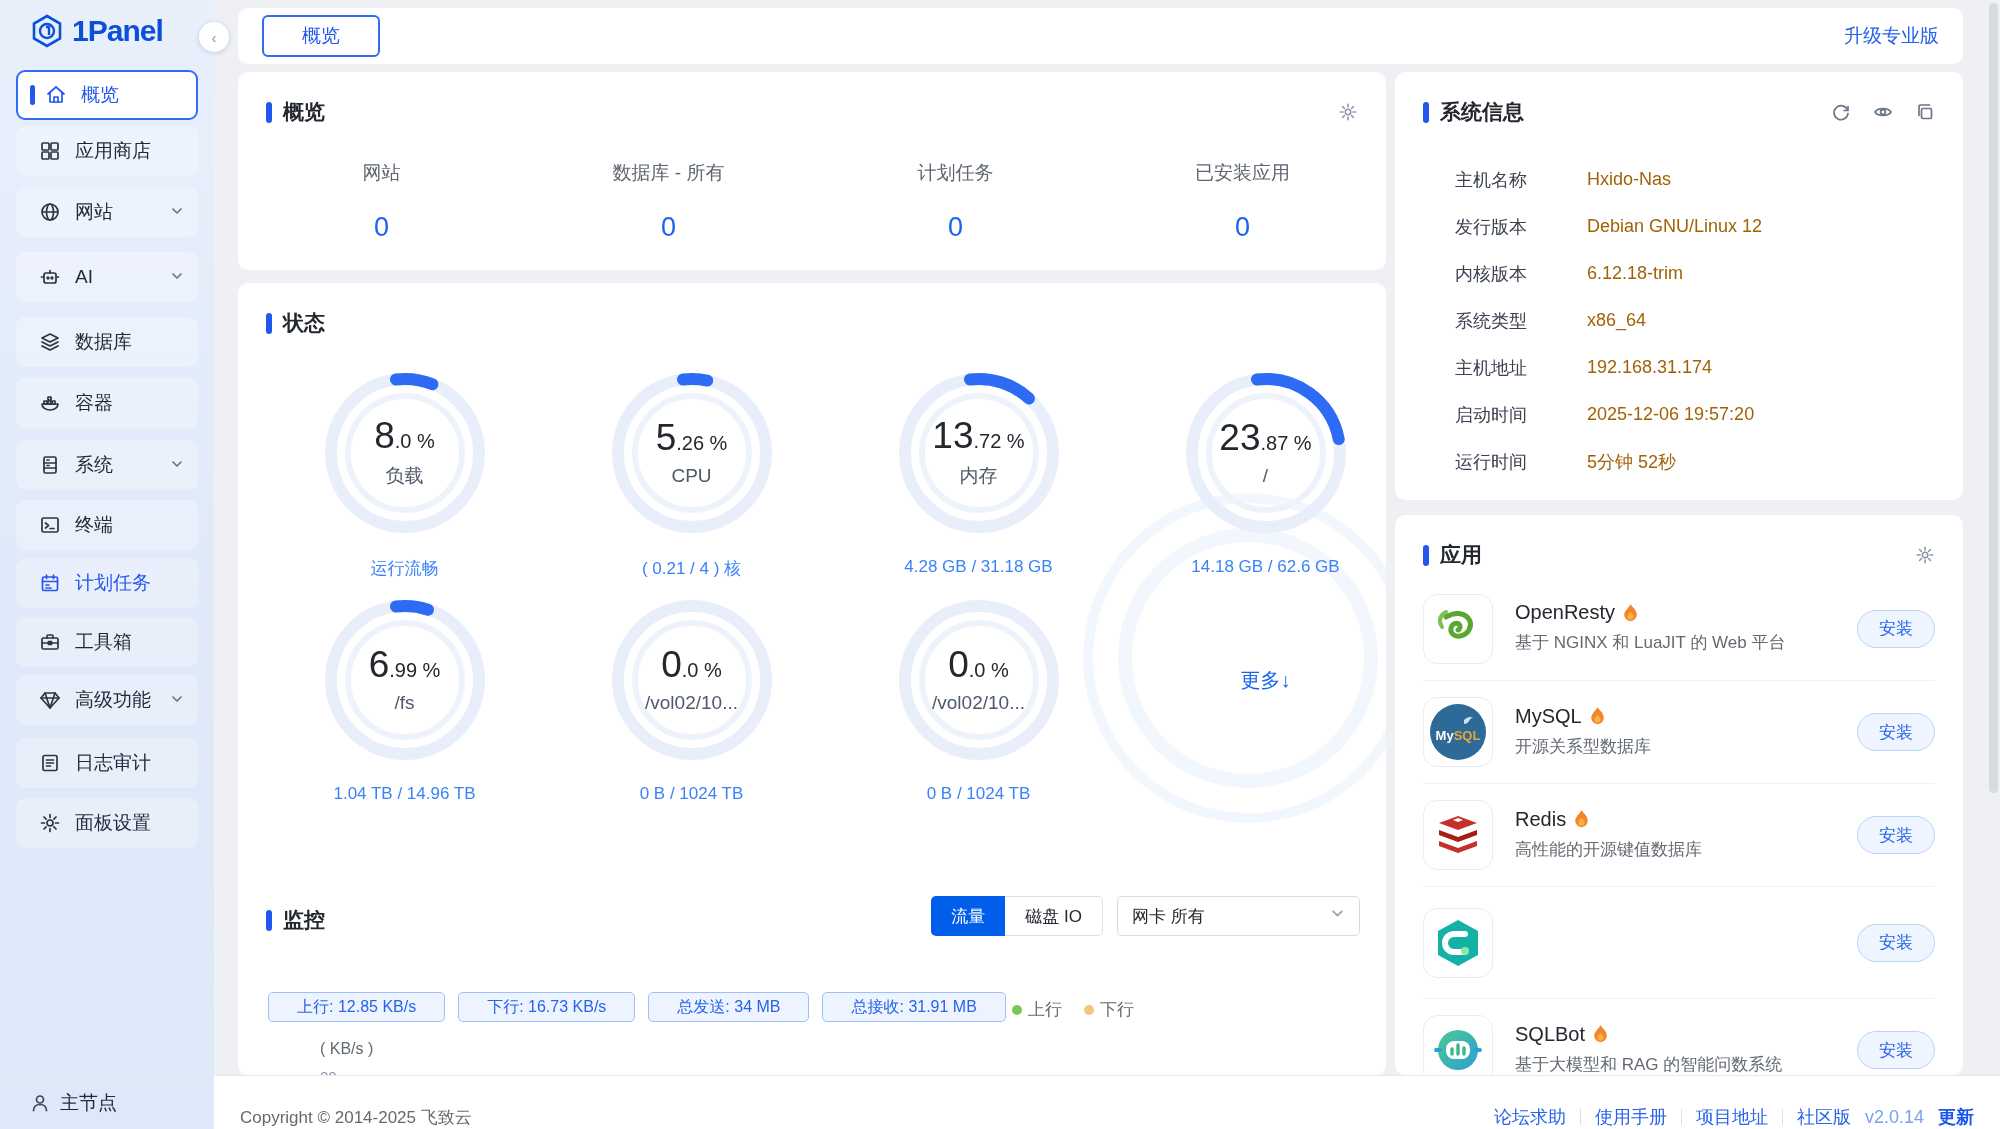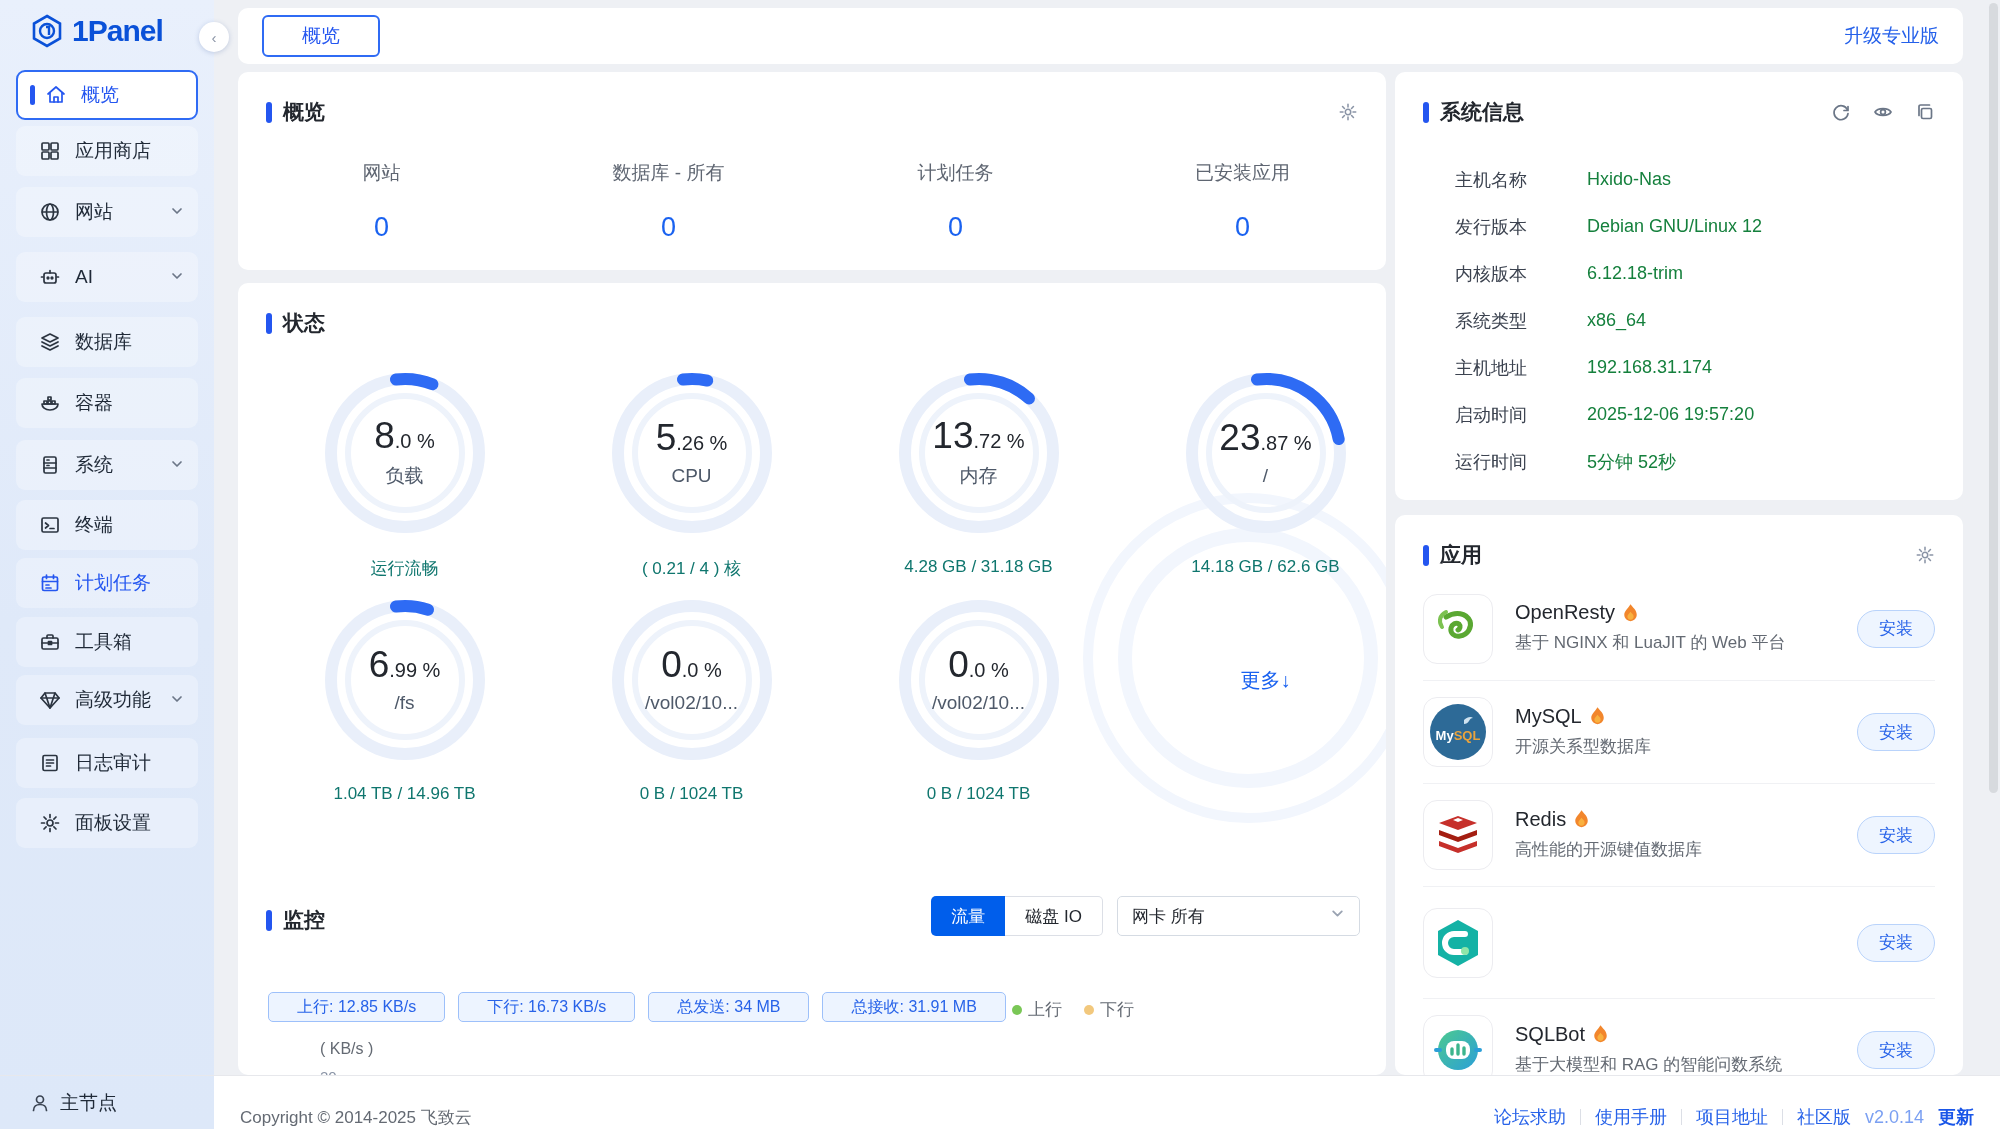--- a/index.html
+++ b/index.html
@@ -70,21 +70,21 @@
   .gauge-wrap { position:relative; width:164px; height:164px; margin:0 auto; }
   .gauge-wrap svg { position:absolute; inset:0; }
   .g-track { fill:none; stroke:#e9effa; stroke-width:12; }
   .g-inner { fill:none; stroke:#eef3fb; stroke-width:6; }
   .g-arc { fill:none; stroke:#2e6bf4; stroke-width:12; stroke-linecap:round; }
   .gauge-center { position:absolute; inset:0; display:flex; flex-direction:column; align-items:center; justify-content:center; }
   .g-num { color:#23272e; line-height:1; }
   .g-int { font-size:37px; }
   .g-frac { font-size:20px; }
   .g-label { margin-top:9px; font-size:19px; color:#4e5969; }
-  .g-sub { margin-top:22px; font-size:17px; color:#0f766e; }
+  .g-sub { margin-top:22px; font-size:17px; color:#3b82f6; }
   .more-link { color:#1a62f0; font-size:20px; cursor:pointer; }
   .ripple { position:absolute; border-radius:50%; border:14px solid #f2f6fd; }
 
   
   .mon-card { left:238px; top:880px; width:1148px; height:195px; }
   .mon-head-right { position:absolute; right:26px; top:16px; display:flex; align-items:center; gap:14px; }
   .seg { display:flex; }
   .seg-btn { height:40px; padding:0 20px; font-size:17px; display:flex; align-items:center; cursor:pointer; }
   .seg-on { background:#005eeb; color:#fff; border-radius:5px 0 0 5px; }
   .seg-off { background:#fff; color:#23272e; border:1px solid #dcdfe6; border-left:none; border-radius:0 5px 5px 0; }
@@ -97,21 +97,21 @@
   .axis-unit { position:absolute; left:82px; top:160px; font-size:16px; color:#646a73; }
   .axis-tick { position:absolute; left:82px; top:188px; font-size:15px; color:#8a94a6; }
 
   
   .si-card { left:1395px; top:72px; width:568px; height:428px; }
   .si-actions { margin-left:auto; display:flex; gap:22px; color:#6b7687; }
   .si-actions span { cursor:pointer; display:flex; }
   .si-rows { margin-top:30px; padding-left:60px; }
   .si-row { display:flex; height:47px; align-items:center; font-size:18px; }
   .si-label { width:132px; color:#3c4350; }
-  .si-value { color:#15803d; }
+  .si-value { color:#a16207; }
 
   .app-card { left:1395px; top:515px; width:568px; height:560px; }
   .app-list { padding:0 28px; margin-top:8px; }
   .app-row { display:flex; align-items:center; min-height:103px; border-top:1px solid #f0f1f4; }
   .app-row:first-child { border-top:none; }
   .app-ic { width:70px; height:70px; border-radius:14px; border:1px solid #ececf0; background:#fff; flex:0 0 auto; display:flex; align-items:center; justify-content:center; overflow:hidden; }
   .app-mid { margin-left:22px; margin-right:12px; width:318px; }
   .app-name-row { display:flex; align-items:center; gap:8px; }
   .app-name { font-size:20px; color:#23272e; }
   .app-desc { margin-top:7px; font-size:17px; color:#646a73; line-height:1.45; }

